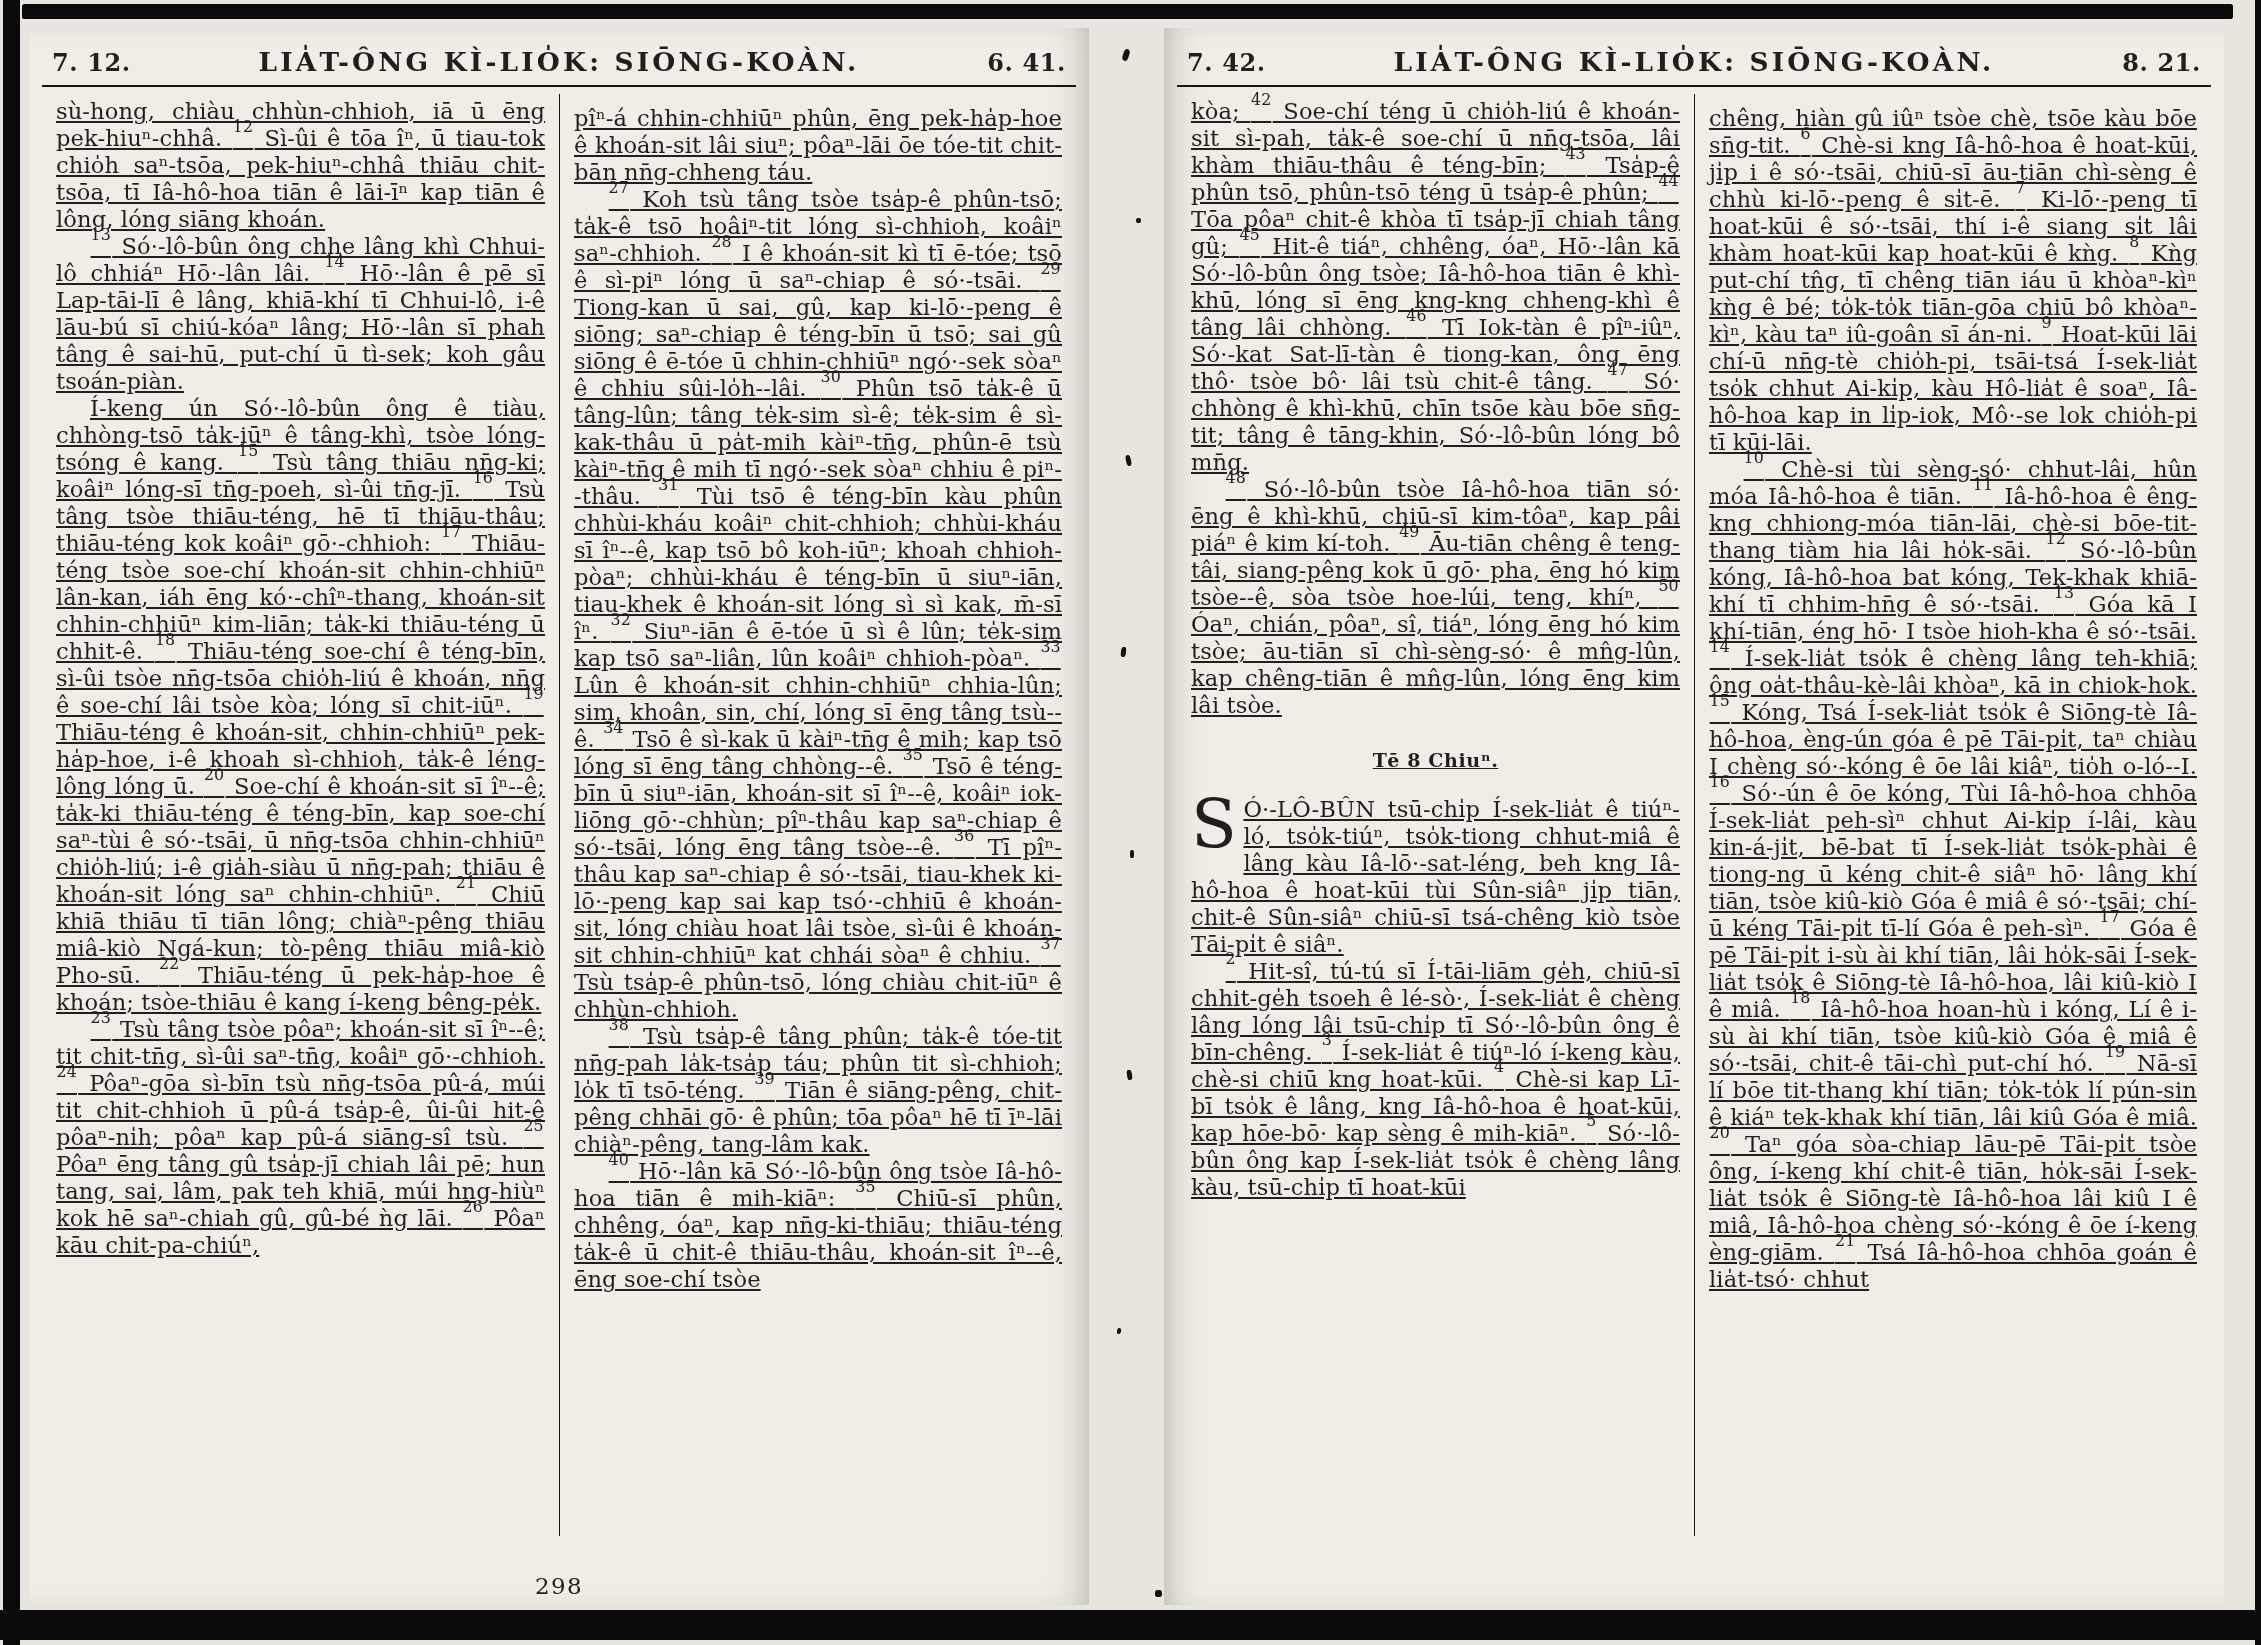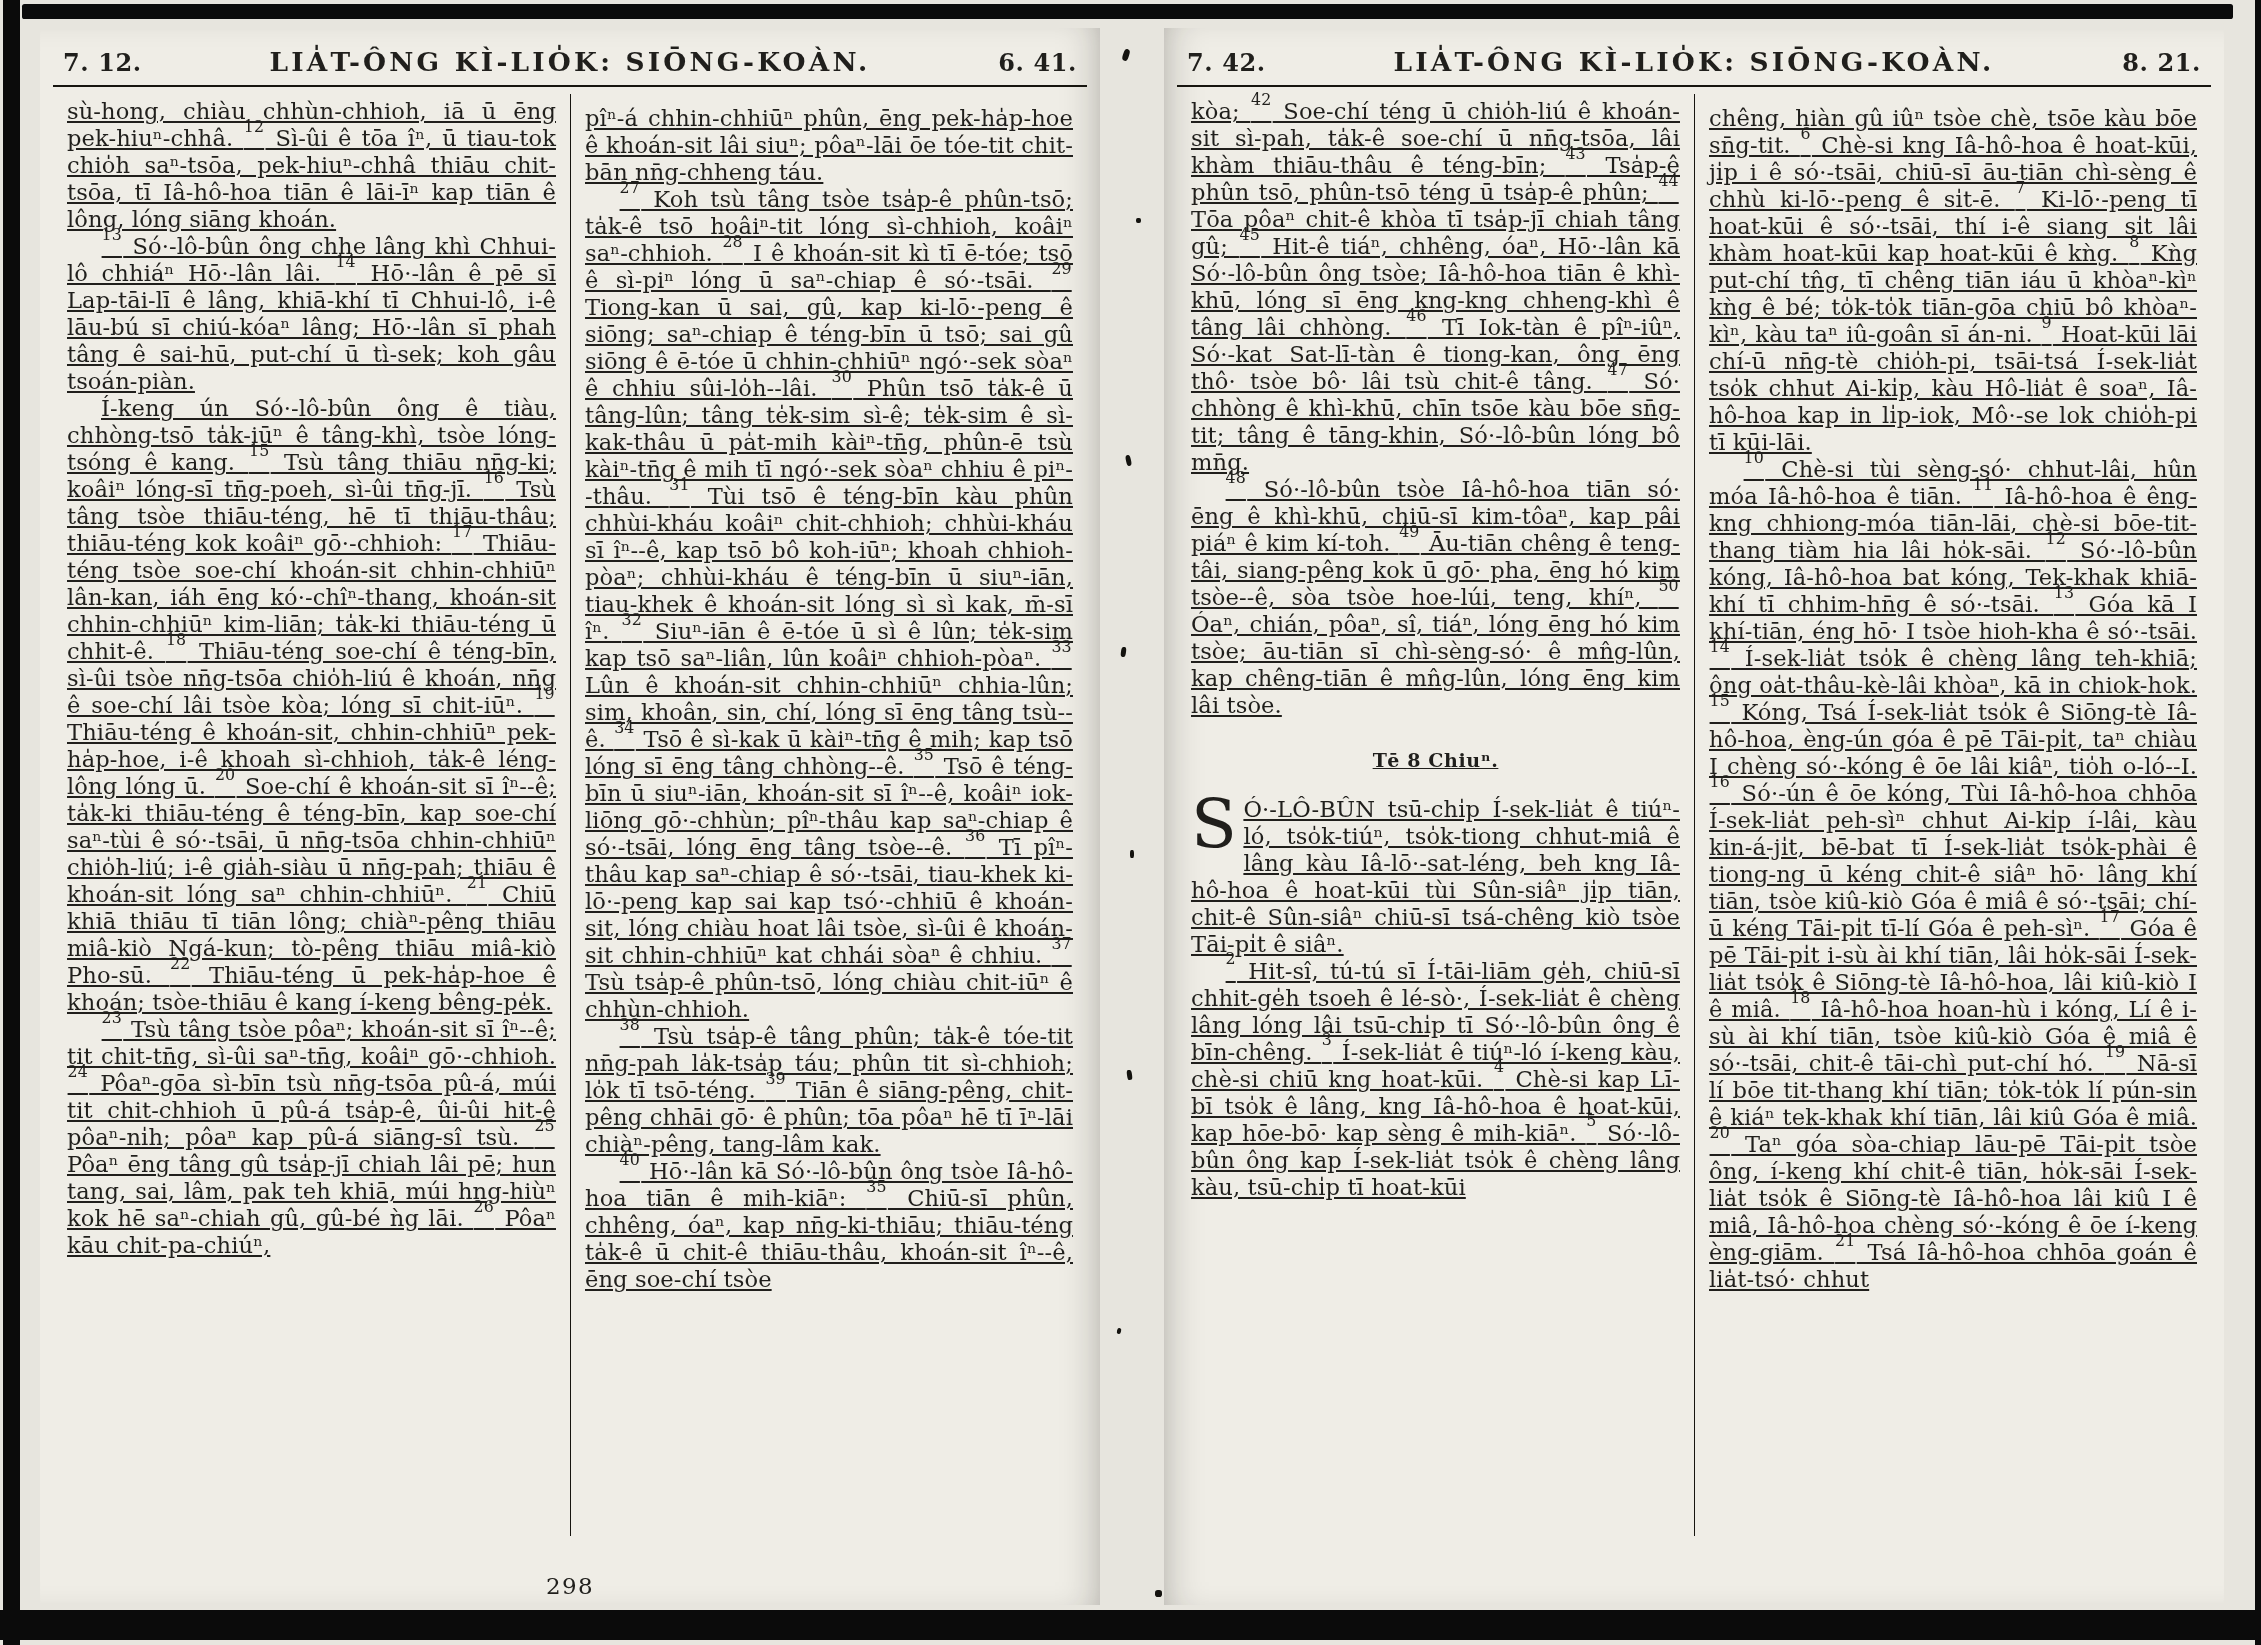--- a/index.html
+++ b/index.html
@@ -16,21 +16,21 @@
   .bar{position:absolute;background:#0b0b0b;}
   .bar-top{left:22px;top:3.9px;width:2211px;height:15.5px;border-radius:2.6px;}
   .bar-bottom{left:0;bottom:5.2px;width:2261px;height:30px;}
   .bar-left{left:2.6px;top:0;width:17px;height:1645px;}
   .bar-right{right:0;top:0;width:5.8px;height:1645px;}
   
   .page{
     position:absolute;top:28px;height:1577px;width:1060px;
     background:#efede6;
   }
-  .page-left{left:40px;box-shadow:inset -22px 0 45px -31px rgba(20,18,14,.45);}
+  .page-left{left:29px;box-shadow:inset -22px 0 45px -31px rgba(20,18,14,.45);}
   .page-right{left:1164px;box-shadow:inset 22px 0 45px -31px rgba(20,18,14,.45);}
   .page-header{
     display:flex;justify-content:space-between;align-items:flex-end;
     padding:18px 23px 2.6px;font-weight:bold;
   }
   .header-ref{font-size:24px;letter-spacing:0.6px;}
   .header-title{font-size:26.4px;letter-spacing:3.2px;}
   .header-rule{border-top:2.6px solid #17150f;margin:5.2px 13px 0;}
   .page-body{
     display:flex;margin:0 13px;height:1449px;overflow:hidden;

